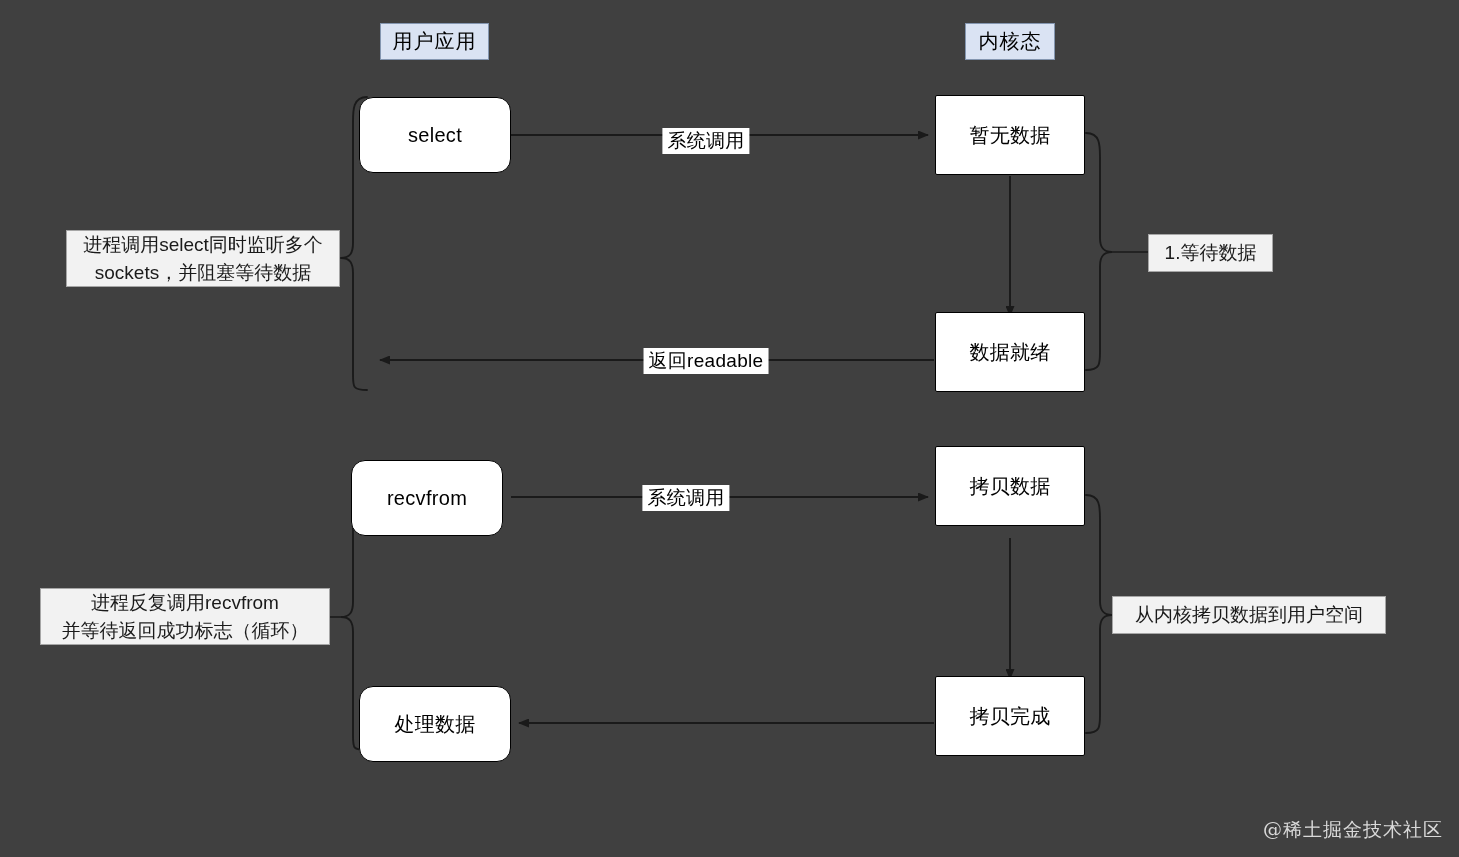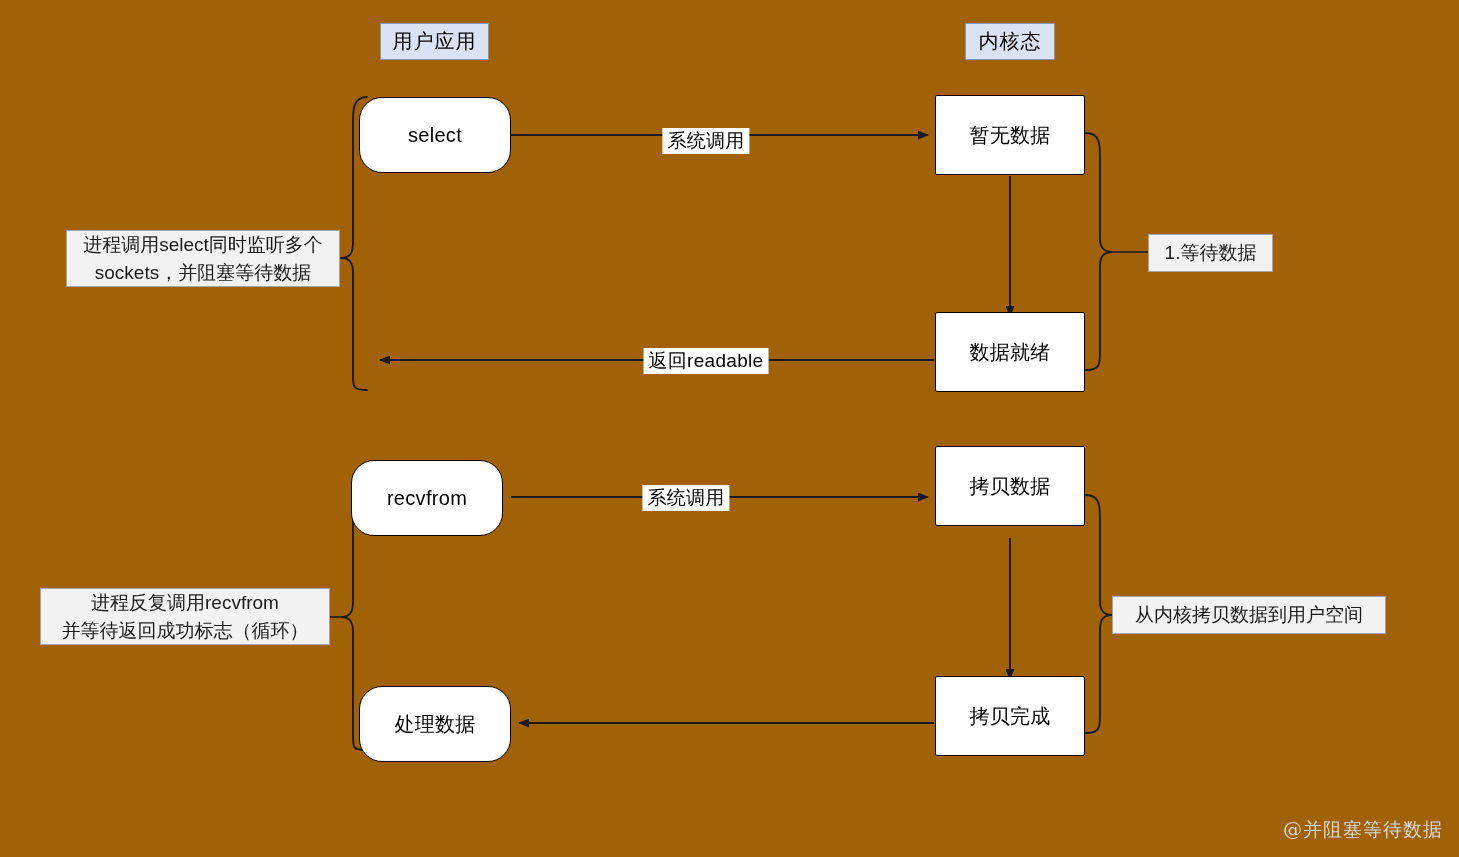--- a/index.html
+++ b/index.html
@@ -7,21 +7,21 @@
     padding: 0;
     background: #ffffff;
   }
   body {
     font-family: "Liberation Sans", "DejaVu Sans", sans-serif;
   }
   #canvas {
     position: relative;
     width: 1459px;
     height: 857px;
-    background: #a16207;
+    background: #404040;
     overflow: hidden;
   }
   .svg-layer {
     position: absolute;
     left: 0;
     top: 0;
     width: 1459px;
     height: 857px;
     pointer-events: none;
   }
@@ -35,21 +35,21 @@
     justify-content: center;
     text-align: center;
     color: #000000;
     background: #ffffff;
     border: 1.6px solid #000000;
     font-size: 20px;
     line-height: 1.35;
     letter-spacing: 0.3px;
   }
   .node.rounded {
-    border-radius: 23px;
+    border-radius: 14px;
   }
   .node.sharp {
     border-radius: 2px;
   }
 
   
   .chip {
     position: absolute;
     box-sizing: border-box;
     display: flex;
@@ -213,15 +213,15 @@
     <span>处理数据</span>
   </div>
 
   <div class="edge-label" style="left:686px; top:498px;">系统调用</div>
 
   <div class="note" style="left:40px; top:588px; width:290px; height:57px;">进程反复调用recvfrom
 并等待返回成功标志（循环）</div>
 
   <div class="note" style="left:1112px; top:596px; width:274px; height:38px;">从内核拷贝数据到用户空间</div>
 
-  <div class="watermark">@并阻塞等待数据</div>
+  <div class="watermark">@稀土掘金技术社区</div>
 
 </div>
 
 </body></html>

